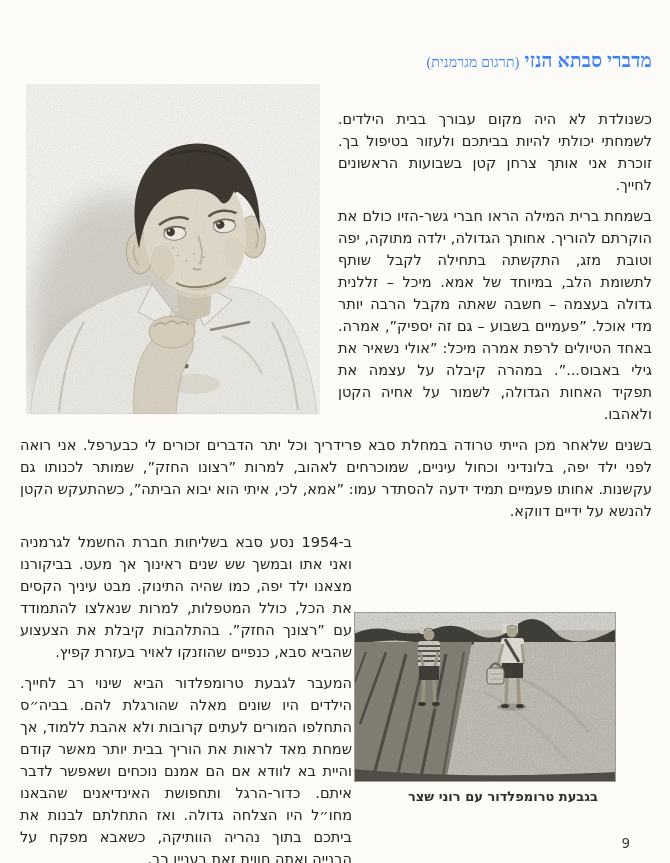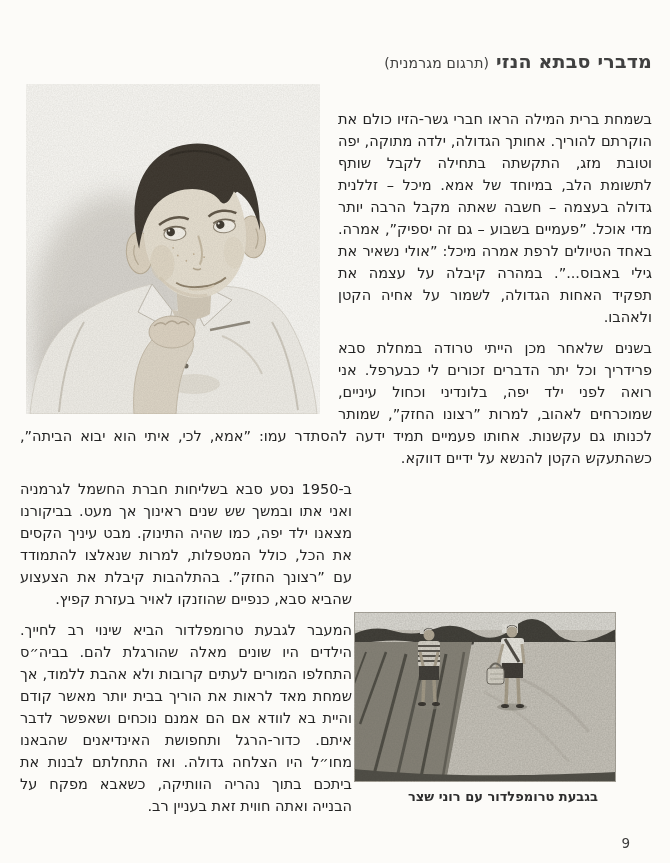--- a/index.html
+++ b/index.html
@@ -17,22 +17,23 @@
     width:294px; height:330px;
     margin:36px 18px 0 6px;
     padding:0;
   }
   .portrait svg, .road-photo-wrap svg { display:block; }
   h1.title {
     margin:0 0 32px 0;
     text-align:right;
     font-size:19px; font-weight:bold;
     line-height:26px;
-    color:#404040;
+    color:#3b82f6;
     letter-spacing:0.2px;
+    font-family:Liberation Serif, serif;
   }
   .t-paren { font-size:14px; font-weight:normal; }
   .para {
     margin:0 0 9px 0;
     font-size:14.5px;
     line-height:22px;
     text-align:justify;
     color:#242424;
   }
   .bottom-text { width:332px; margin:0 auto 0 0; }
@@ -127,25 +128,26 @@
           <circle cx="166" cy="170" r="0.9" fill="#bfae92"></circle>
           <circle cx="146" cy="162" r="0.9" fill="#bfae92"></circle>
           <circle cx="176" cy="174" r="0.9" fill="#bfae92"></circle>
         </g>
         <rect x="0" y="0" width="294" height="330" filter="url(#grainA)" opacity="0.3"></rect>
       </svg>
     </figure>
 
     <h1 class="title"><span class="t-main">מדברי סבתא הנזי</span> <span class="t-paren">(תרגום מגרמנית)</span></h1>
 
+    <p class="para">כשנולדת לא היה מקום עבורך בבית הילדים. לשמחתי יכולתי להיות בביתכם ולעזור בטיפול בך. זוכרת אני אותך צרחן קטן בשבועות הראשונים לחייך.</p>
     <p class="para">בשמחת ברית המילה הראו חברי גשר-הזיו כולם את הוקרתם להוריך. אחותך הגדולה, ילדה מתוקה, יפה וטובת מזג, התקשתה בתחילה לקבל שותף לתשומת הלב, במיוחד של אמא. מיכל – זללנית גדולה בעצמה – חשבה שאתה מקבל הרבה יותר מדי אוכל. ”פעמיים בשבוע – גם זה יספיק”, אמרה. באחד הטיולים לרפת אמרה מיכל: ”אולי נשאיר את גילי באבוס...”. במהרה קיבלה על עצמה את תפקיד האחות הגדולה, לשמור על אחיה הקטן ולאהבו.</p>
     <p class="para">בשנים שלאחר מכן הייתי טרודה במחלת סבא פרידריך וכל יתר הדברים זכורים לי כבערפל. אני רואה לפני ילד יפה, בלונדיני וכחול עיניים, שמוכרחים לאהוב, למרות ”רצונו החזק”, שמותר לכנותו גם עקשנות. אחותו פעמיים תמיד ידעה להסתדר עמו: ”אמא, לכי, איתי הוא יבוא הביתה”, כשהתעקש הקטן להנשא על ידיים דווקא.</p>
 
     <div class="bottom-text">
-      <p class="para">ב-1950 נסע סבא בשליחות חברת החשמל לגרמניה ואני אתו ובמשך שש שנים ראינוך אך מעט. בביקורנו מצאנו ילד יפה, כמו שהיה התינוק. מבט עיניך הקסים את הכל, כולל המטפלות, למרות שנאלצו להתמודד עם ”רצונך החזק”. בהתלהבות קיבלת את הצעצוע שהביא סבא, כנפיים שהוזנקו לאויר בעזרת קפיץ.</p>
+      <p class="para">ב-1954 נסע סבא בשליחות חברת החשמל לגרמניה ואני אתו ובמשך שש שנים ראינוך אך מעט. בביקורנו מצאנו ילד יפה, כמו שהיה התינוק. מבט עיניך הקסים את הכל, כולל המטפלות, למרות שנאלצו להתמודד עם ”רצונך החזק”. בהתלהבות קיבלת את הצעצוע שהביא סבא, כנפיים שהוזנקו לאויר בעזרת קפיץ.</p>
       <p class="para">המעבר לגבעת טרומפלדור הביא שינוי רב לחייך. הילדים היו שונים מאלה שהורגלת להם. בביה״ס התחלפו המורים לעתים קרובות ולא אהבת ללמוד, אך שמחת מאד לראות את הוריך בבית יותר מאשר קודם והיית בא לוודא אם הם אמנם נוכחים ושאפשר לדבר איתם. כדור-הרגל ותחפושת האינדיאנים שהבאנו מחו״ל היו הצלחה גדולה. ואז התחלתם לבנות את ביתכם בתוך נהריה הוותיקה, כשאבא מפקח על הבנייה ואתה חווית זאת בעניין רב.</p>
     </div>
   </div>
 
   <figure class="road-photo-wrap">
     <svg width="262" height="170" viewBox="0 0 262 170" xmlns="http://www.w3.org/2000/svg">
       <defs>
         <filter id="grainB" x="0" y="0" width="100%" height="100%">
           <feTurbulence type="fractalNoise" baseFrequency="0.7" numOctaves="2" result="n"></feTurbulence>
           <feColorMatrix in="n" type="matrix" values="0 0 0 0 0.12  0 0 0 0 0.12  0 0 0 0 0.1  0 0 0 0.6 0"></feColorMatrix>

